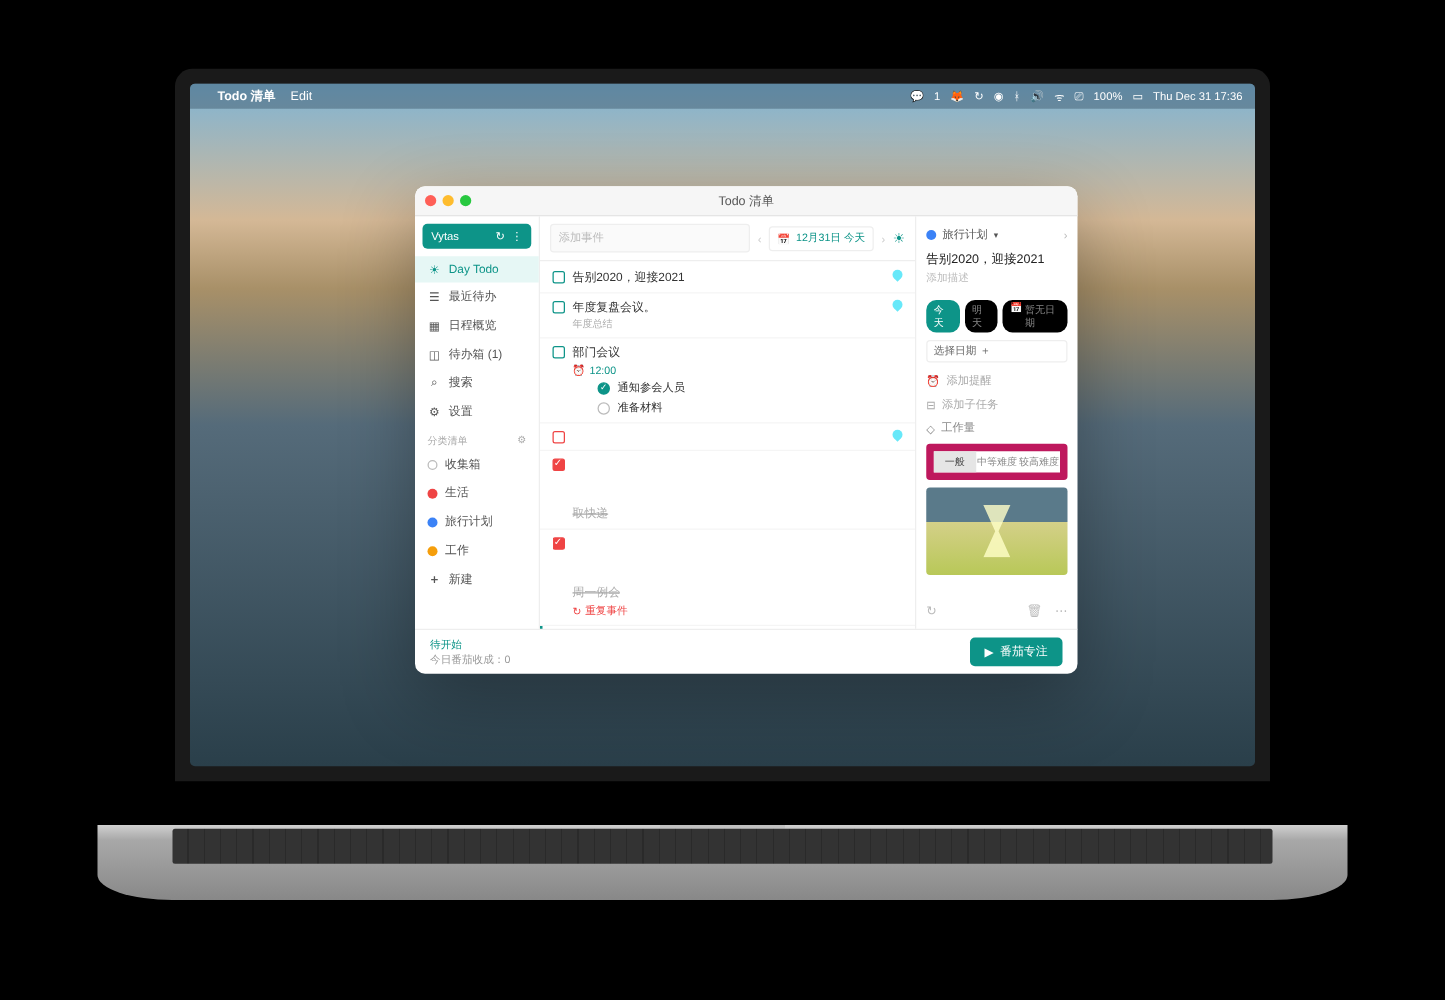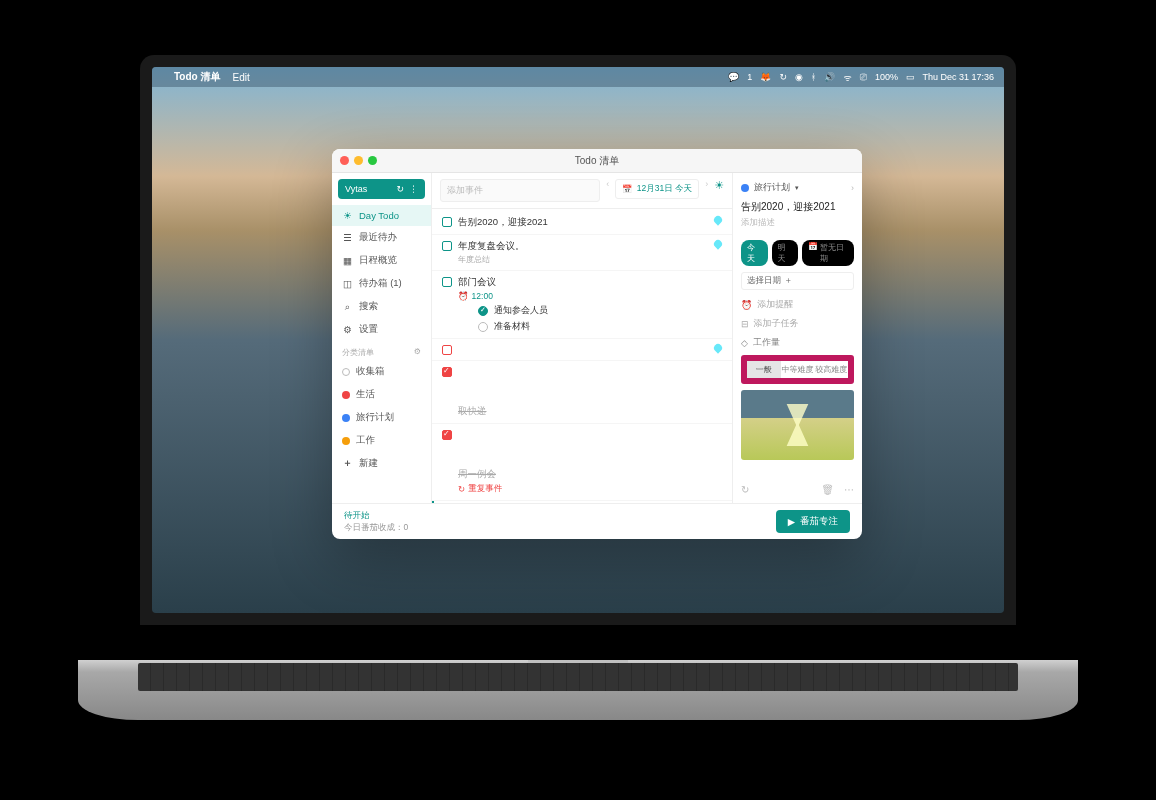--- a/index.html
+++ b/index.html
@@ -108,21 +108,21 @@
 .section-label { font-size: 8px; color: #aaa; padding: 6px 10px 2px; display: flex; justify-content: space-between; }
 .list-dot { width: 8px; height: 8px; border-radius: 50%; display: inline-block; }
 .main {
   flex: 1;
   display: flex;
   flex-direction: column;
   min-width: 0;
 }
 .toolbar {
   display: flex;
-  align-items: flex-start;
+  align-items: center;
   gap: 6px;
   padding: 6px 8px;
   border-bottom: 1px solid #eee;
 }
 .add-input {
   flex: 1;
   font-size: 9px;
   color: #bbb;
   padding: 4px 6px;
   background: #fafafa;

